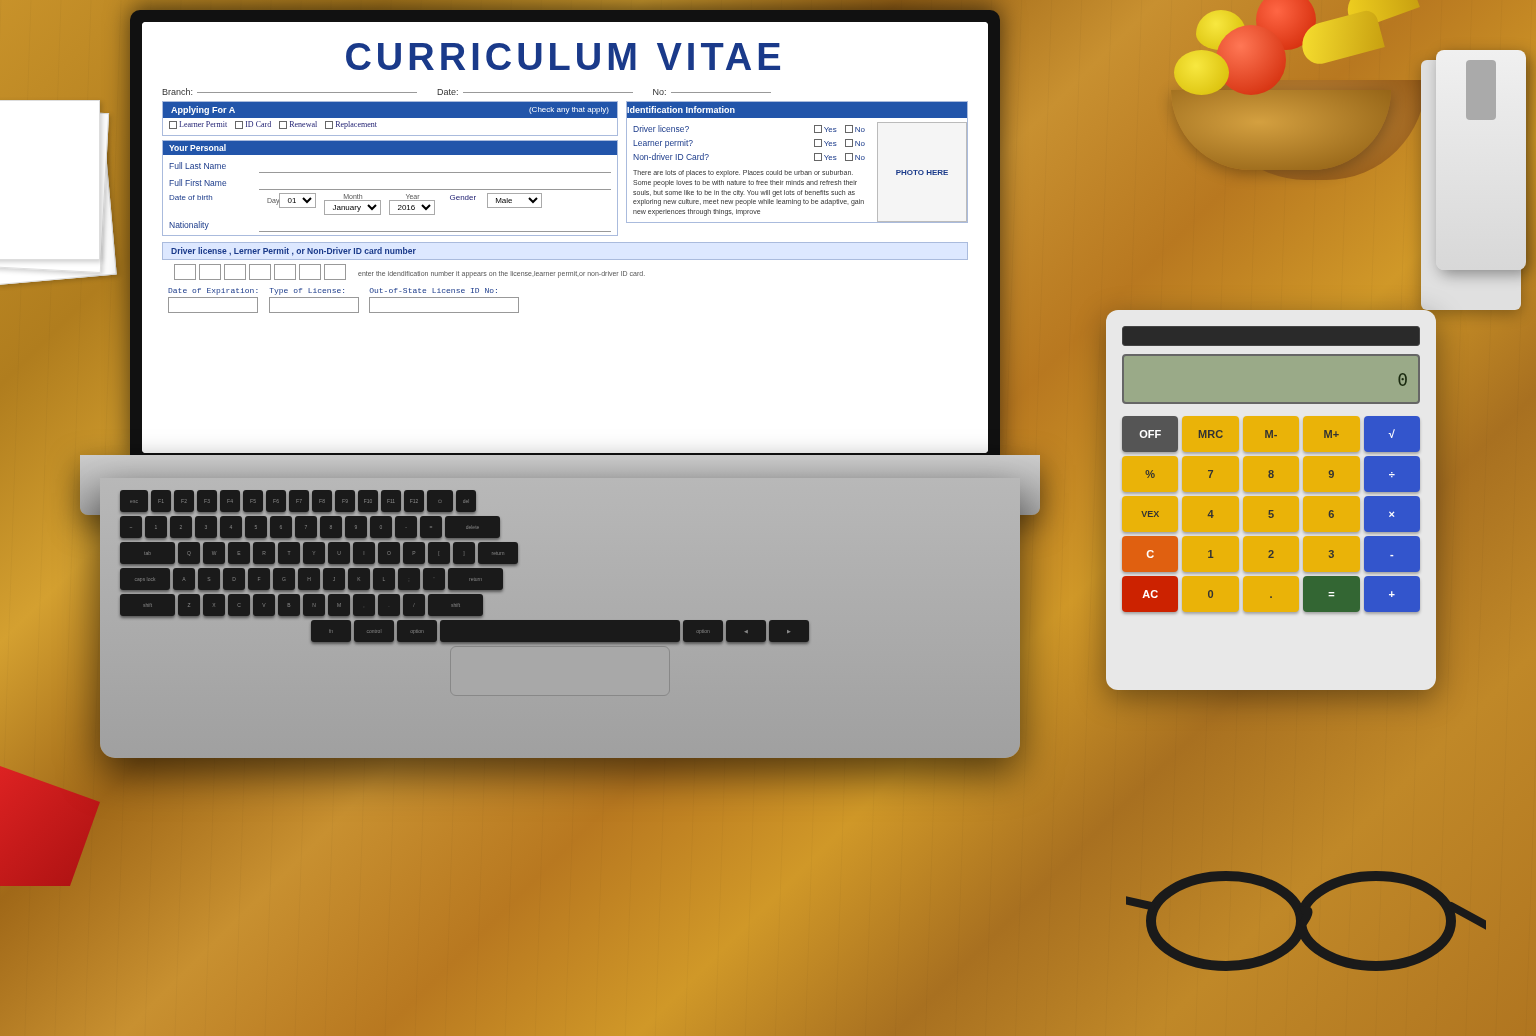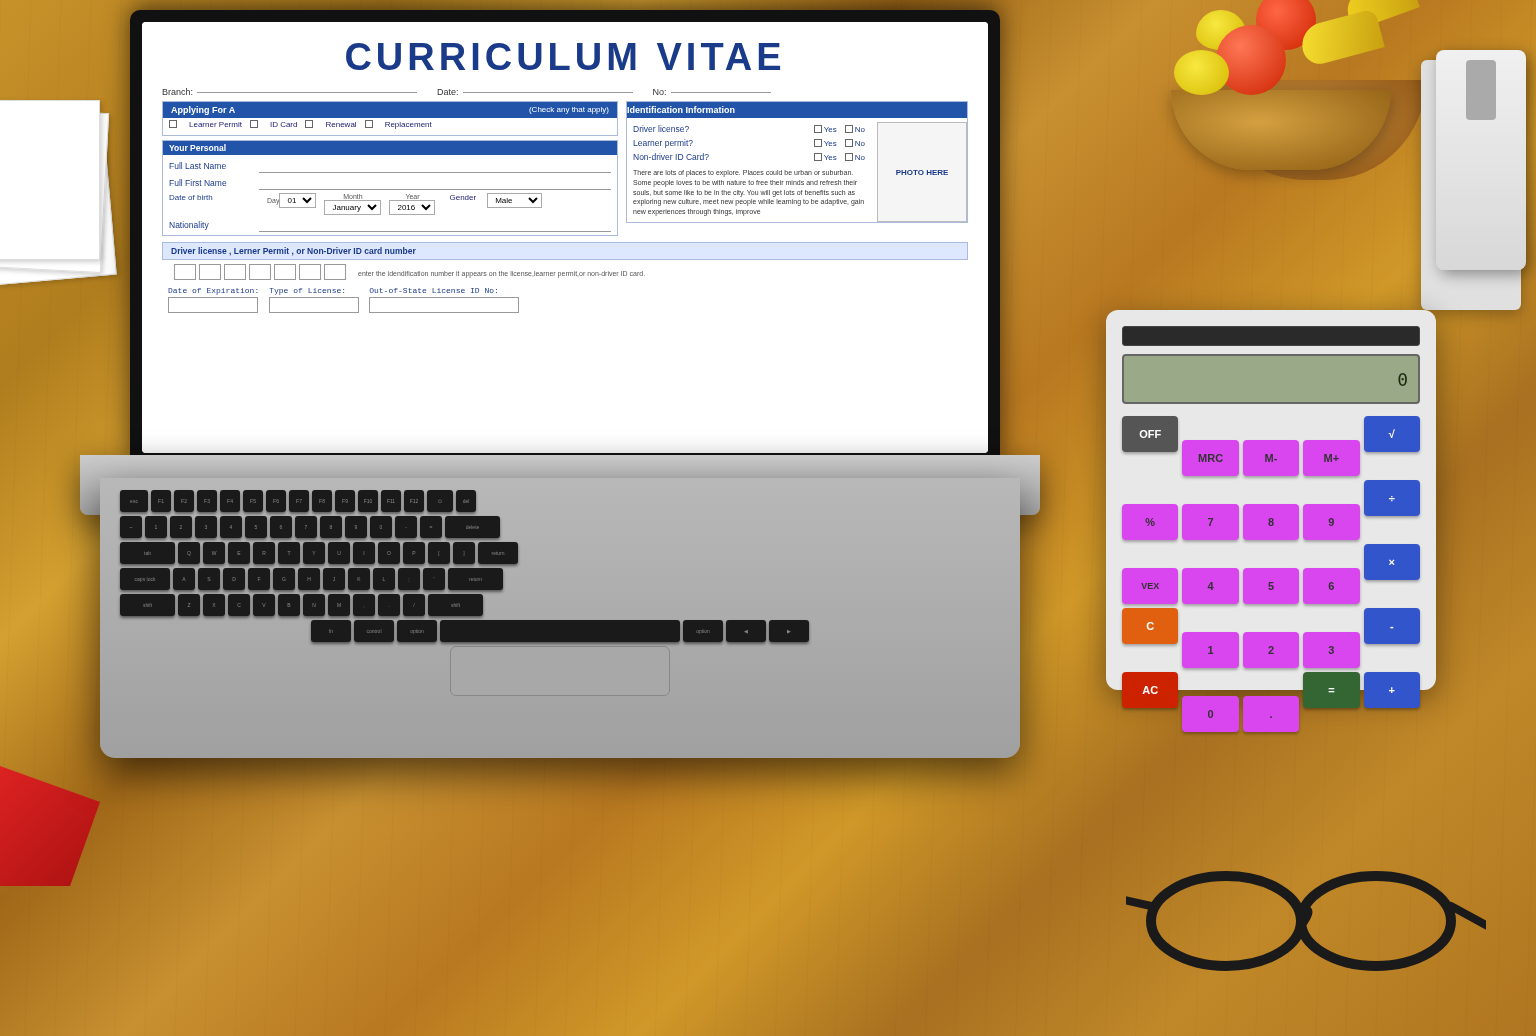--- a/index.html
+++ b/index.html
@@ -125,22 +125,23 @@
       display: flex;
       gap: 8px;
       align-items: center;
       font-size: 8px;
       padding: 2px 6px;
       margin-bottom: 4px;
     }
 
     .checkbox-item {
       display: flex;
-      align-items: flex-start;
-      gap: 12px;
+      align-items: flex-end;
+      gap: 2px;
+      font-family: Liberation Serif, serif;
     }
 
     .cb {
       width: 8px;
       height: 8px;
       border: 1px solid #666;
       background: white;
       display: inline-block;
     }
 
@@ -370,21 +371,21 @@
       border-radius: 4px;
       display: flex;
       align-items: center;
       justify-content: center;
       font-size: 11px;
       font-weight: bold;
       cursor: pointer;
       box-shadow: 0 2px 3px rgba(0,0,0,0.3);
     }
 
-    .calc-btn-gray { background: #d946ef; color: #333; margin-top: 24px; }
+    .calc-btn-gray { background: #eab308; color: #333; }
     .calc-btn-dark { background: #555; color: white; }
     .calc-btn-orange { background: #e06010; color: white; }
     .calc-btn-red { background: #cc2200; color: white; }
     .calc-btn-blue { background: #3355cc; color: white; }
     .calc-btn-green { background: #336633; color: white; }
 
     
     .fruit-bowl {
       position: absolute;
       top: -30px;

